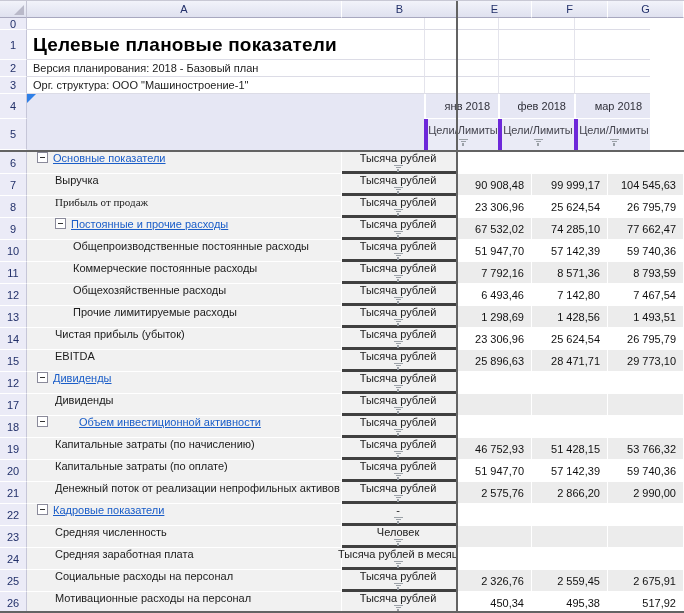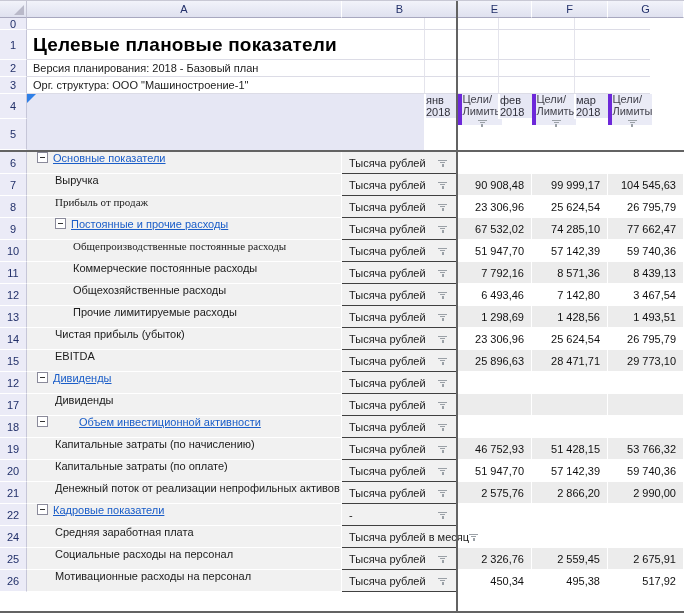--- a/index.html
+++ b/index.html
@@ -41,37 +41,37 @@
   .title-cell { display:flex; align-items:center; padding-left:6px;
     font-size:19px; font-weight:bold; letter-spacing:0.2px; white-space:nowrap; overflow:visible; color:#000; }
   .meta-cell { display:flex; align-items:center; padding-left:6px; color:#1b1b1b; }
 
   
   .phdr { display:flex; height:56px; }
   .phdr-nums { display:flex; flex-direction:column; }
   .phdr-merged { position:relative; background:#e6e7f4; border-bottom:0; }
   .marker-tri { position:absolute; left:0; top:0; width:0; height:0;
     border-top:9px solid #2f80e7; border-right:9px solid transparent; }
-  .mcol { display:flex; flex-direction:row; }
+  .mcol { display:flex; flex-direction:column; }
   .mcell { height:25px; background:#e6e7f4; display:flex; align-items:center; justify-content:flex-end;
     padding-right:8px; color:#30303a; border-left:2px solid #ffffff; border-bottom:1px solid #ffffff; }
   .scell { height:31px; background:#eaebf6; display:flex; flex-direction:column; align-items:center; justify-content:center;
     gap:2px; color:#44444e; border-left:4px solid #6d28d9; }
 
   .hdiv { height:2px; background:#636363; width:684px; }
   #vdiv { position:absolute; left:456px; top:0; width:2px; height:613px; background:#636363; z-index:8; }
   #bline { position:absolute; left:0; bottom:0; width:684px; height:2px; background:#636363; z-index:9; }
 
   
   #data-rows { width:684px; }
   .drow { display:flex; height:22px; }
   .cell-a { background:#f1f1f1; border-bottom:1px solid #ffffff; border-right:1px solid #ffffff;
     display:flex; align-items:flex-start; white-space:nowrap; overflow:hidden; }
-  .cell-b { background:#f1f1f1; border-bottom:1px solid #404040;
-    display:flex; align-items:center; justify-content:space-between; padding:0 11px 0 7px; white-space:nowrap; }
+  .cell-b { background:#f1f1f1; border-bottom:3px solid #404040;
+    display:flex; align-items:center; justify-content:space-between; padding:0 11px 0 7px; white-space:nowrap;flex-direction:column; }
   .cell-v { border-bottom:1px solid #ffffff; border-right:1px solid #ffffff;
     display:flex; align-items:center; justify-content:flex-end; padding-right:7px; color:#111; }
   .stripe { background:#ececec; }
 
   .grp-link { color:#1a5dc8; text-decoration:underline; cursor:pointer; }
   .cbox { width:11px; height:11px; flex:none; border:1px solid #8a8a9a; background:#fff; position:relative; margin-right:5px; cursor:pointer; }
   .cbox::after { content:""; position:absolute; left:2px; right:2px; top:4px; height:1px; background:#333; }
 
   .funnel { display:inline-block; flex:none; cursor:pointer; }
   .funnel i { display:block; height:1px; background:#9aa0a6; margin:1px auto 0; }
@@ -238,21 +238,21 @@
             <i class="f2"></i>
             <i class="f3"></i>
           </span>
         </div>
         <div class="cell-v w-e stripe">67 532,02</div>
         <div class="cell-v w-f stripe">74 285,10</div>
         <div class="cell-v w-g stripe">77 662,47</div>
       </div>
       <div class="drow">
         <div class="numcell w-num">10</div>
-        <div class="cell-a w-a" style="padding-left: 46px; font-family: Liberation Serif, serif;">
+        <div class="cell-a w-a" style="padding-left: 46px;">
           <span>Общепроизводственные постоянные расходы</span>
         </div>
         <div class="cell-b w-b">
           <span>Тысяча рублей</span>
           <span class="funnel">
             <i class="f1"></i>
             <i class="f2"></i>
             <i class="f3"></i>
           </span>
         </div>
@@ -268,38 +268,38 @@
         <div class="cell-b w-b">
           <span>Тысяча рублей</span>
           <span class="funnel">
             <i class="f1"></i>
             <i class="f2"></i>
             <i class="f3"></i>
           </span>
         </div>
         <div class="cell-v w-e stripe">7 792,16</div>
         <div class="cell-v w-f stripe">8 571,36</div>
-        <div class="cell-v w-g stripe">8 439,13</div>
+        <div class="cell-v w-g stripe">8 793,59</div>
       </div>
       <div class="drow">
         <div class="numcell w-num">12</div>
         <div class="cell-a w-a" style="padding-left: 46px;">
           <span>Общехозяйственные расходы</span>
         </div>
         <div class="cell-b w-b">
           <span>Тысяча рублей</span>
           <span class="funnel">
             <i class="f1"></i>
             <i class="f2"></i>
             <i class="f3"></i>
           </span>
         </div>
         <div class="cell-v w-e">6 493,46</div>
         <div class="cell-v w-f">7 142,80</div>
-        <div class="cell-v w-g">3 467,54</div>
+        <div class="cell-v w-g">7 467,54</div>
       </div>
       <div class="drow">
         <div class="numcell w-num">13</div>
         <div class="cell-a w-a" style="padding-left: 46px;">
           <span>Прочие лимитируемые расходы</span>
         </div>
         <div class="cell-b w-b">
           <span>Тысяча рублей</span>
           <span class="funnel">
             <i class="f1"></i>
@@ -461,20 +461,37 @@
             <i class="f1"></i>
             <i class="f2"></i>
             <i class="f3"></i>
           </span>
         </div>
         <div class="cell-v w-e"></div>
         <div class="cell-v w-f"></div>
         <div class="cell-v w-g"></div>
       </div>
       <div class="drow">
+        <div class="numcell w-num">23</div>
+        <div class="cell-a w-a" style="padding-left: 28px;">
+          <span>Средняя численность</span>
+        </div>
+        <div class="cell-b w-b">
+          <span>Человек</span>
+          <span class="funnel">
+            <i class="f1"></i>
+            <i class="f2"></i>
+            <i class="f3"></i>
+          </span>
+        </div>
+        <div class="cell-v w-e stripe"></div>
+        <div class="cell-v w-f stripe"></div>
+        <div class="cell-v w-g stripe"></div>
+      </div>
+      <div class="drow">
         <div class="numcell w-num">24</div>
         <div class="cell-a w-a" style="padding-left: 28px;">
           <span>Средняя заработная плата</span>
         </div>
         <div class="cell-b w-b">
           <span>Тысяча рублей в месяц</span>
           <span class="funnel">
             <i class="f1"></i>
             <i class="f2"></i>
             <i class="f3"></i>

